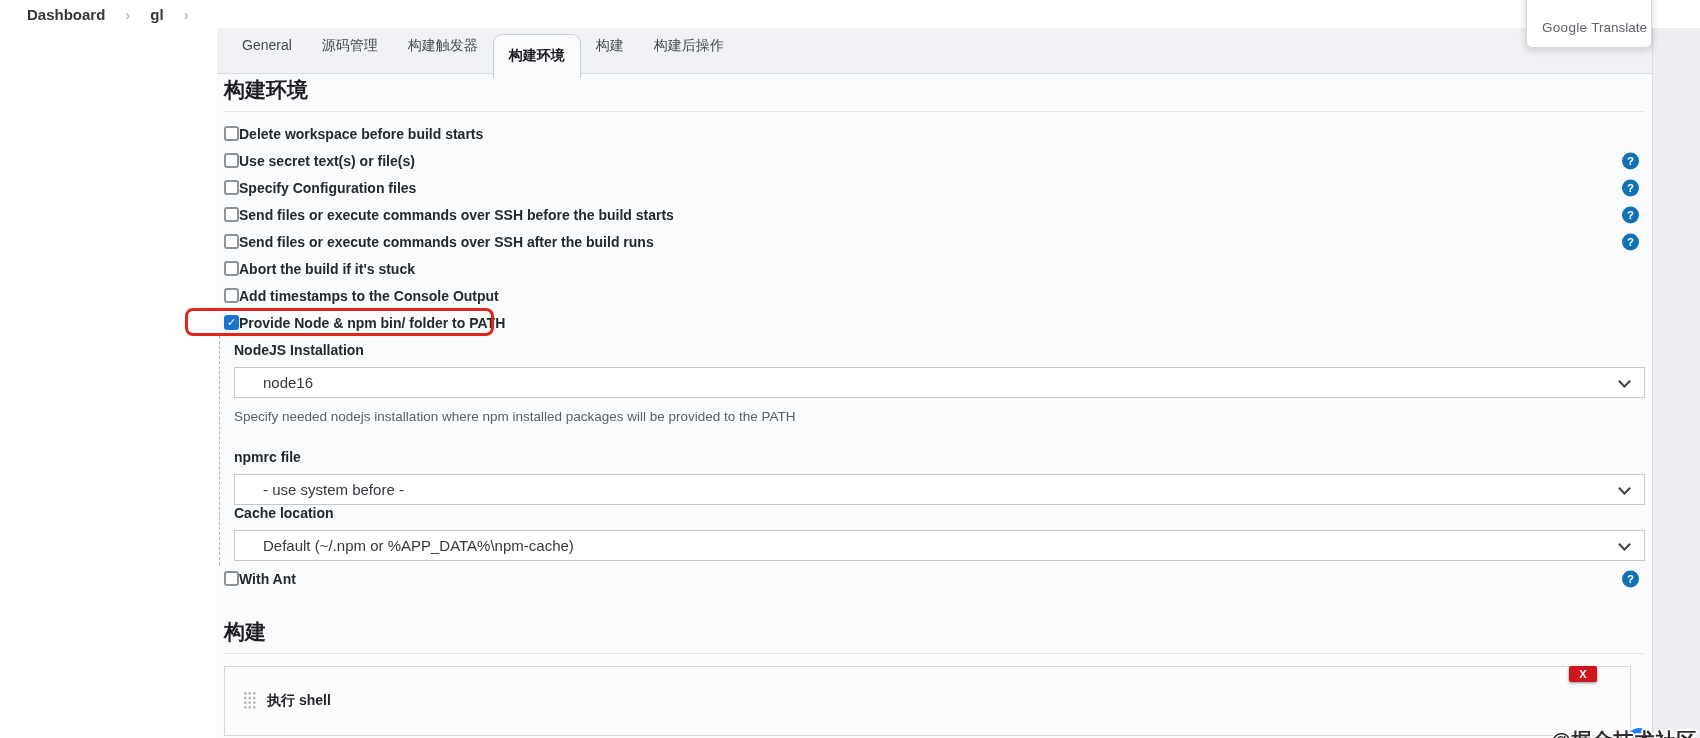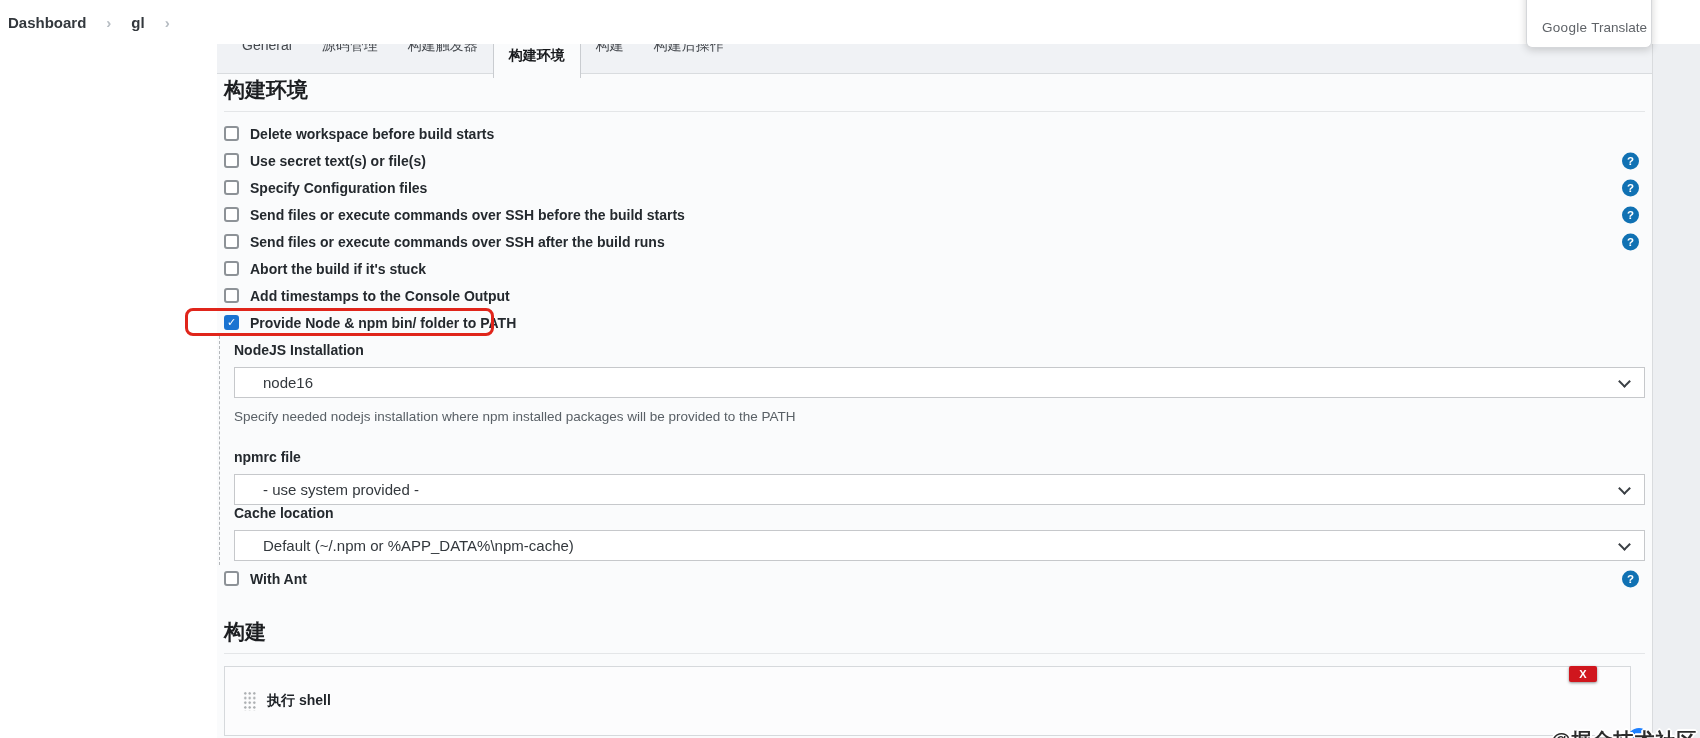--- a/index.html
+++ b/index.html
@@ -4,22 +4,22 @@
 <style>
   * { margin:0; padding:0; box-sizing:border-box; }
   html,body { width:1700px; height:738px; }
   body {
     position:relative; overflow:hidden; background:#ffffff;
     font-family:"Liberation Sans","DejaVu Sans",sans-serif;
     -webkit-font-smoothing:antialiased;
   }
 
   
-  .breadcrumb-bar { position:absolute; top:0; left:0; width:100%; height:44px;
-    background:#fff; display:flex; align-items:center; padding-left:8px; z-index:5; }
+  .breadcrumb-bar { position:absolute; top:0; left:0; width:100%; height:28px;
+    background:#fff; display:flex; align-items:center; padding-left:27px; z-index:5; }
   .crumb { font-size:15px; font-weight:bold; color:#33383d; }
   .crumb-sep { color:#b7bdc3; font-size:15px; font-weight:bold; margin:0 20px; }
 
   
   .right-margin { position:absolute; left:1652px; top:28px; width:48px; height:710px;
     background:#edeff2; border-left:1px solid #d9dbde; }
 
   
   .gt-popup { position:absolute; left:1526px; top:-12px; width:126px; height:60px;
     background:#fff; border:1px solid #d5d7da; border-top:none;
@@ -43,21 +43,21 @@
     padding-bottom:7px; border-bottom:1px solid #e4e6e8; }
 
   
   .cb-list { margin-top:8px; }
   .cb-row { position:relative; height:27px; display:flex; align-items:center; }
   .cb { width:15px; height:15px; border:2px solid #8d9297; border-radius:3px;
     background:#fff; flex:none; }
   .cb.checked { background:#1a73d1; border-color:#1a73d1;
     display:flex; align-items:center; justify-content:center; }
   .cb.checked span { color:#fff; font-size:11px; font-weight:bold; line-height:1; }
-  .cb-label { margin-left:11px; font-size:14px; font-weight:600; color:#24292e; white-space:nowrap; }
+  .cb-label { font-size:14px; font-weight:600; color:#24292e; white-space:nowrap; }
   .help { position:absolute; right:6px; top:50%; transform:translateY(-50%);
     width:17px; height:17px; border-radius:50%; background:#1071b3; color:#fff;
     font-size:11.5px; font-weight:bold; display:flex; align-items:center; justify-content:center; cursor:pointer; }
   .highlight-box { position:absolute; left:-39px; top:-1px; width:309px; height:28px;
     border:3px solid #e0251b; border-radius:8px; pointer-events:none; }
 
   
   .nested { margin-left:-5px; border-left:1px dashed #b4b7ba;
     padding:6px 0 4px 14px; }
   .field-label { font-size:14px; font-weight:600; color:#24292e; }
@@ -179,21 +179,21 @@
     <div class="nested">
       <div class="field-label">NodeJS Installation</div>
       <div class="select">
         <span class="select-value">node16</span>
         <span class="select-chevron"></span>
       </div>
       <div class="help-text">Specify needed nodejs installation where npm installed packages will be provided to the PATH</div>
 
       <div class="field-label mt1">npmrc file</div>
       <div class="select">
-        <span class="select-value">- use system provided -</span>
+        <span class="select-value">- use system before -</span>
         <span class="select-chevron"></span>
       </div>
 
       <div class="field-label mt2">Cache location</div>
       <div class="select">
         <span class="select-value">Default (~/.npm or %APP_DATA%\npm-cache)</span>
         <span class="select-chevron"></span>
       </div>
     </div>
 

